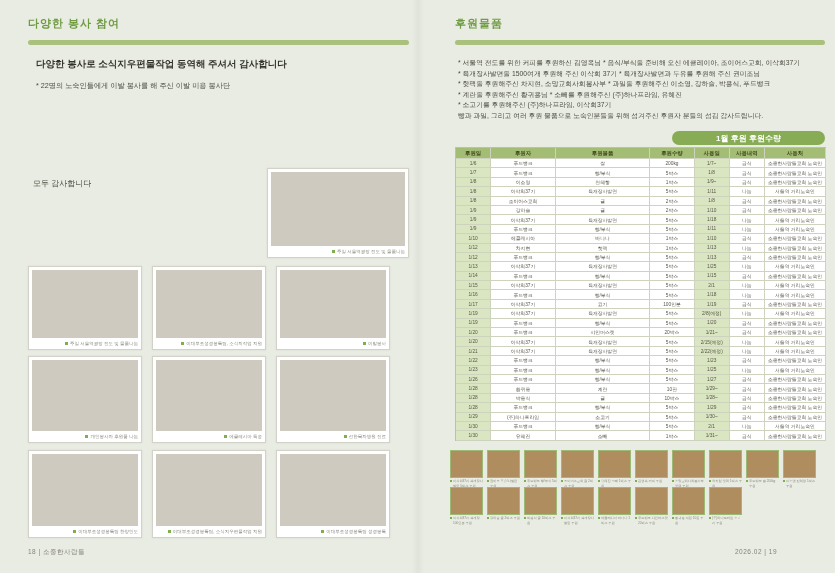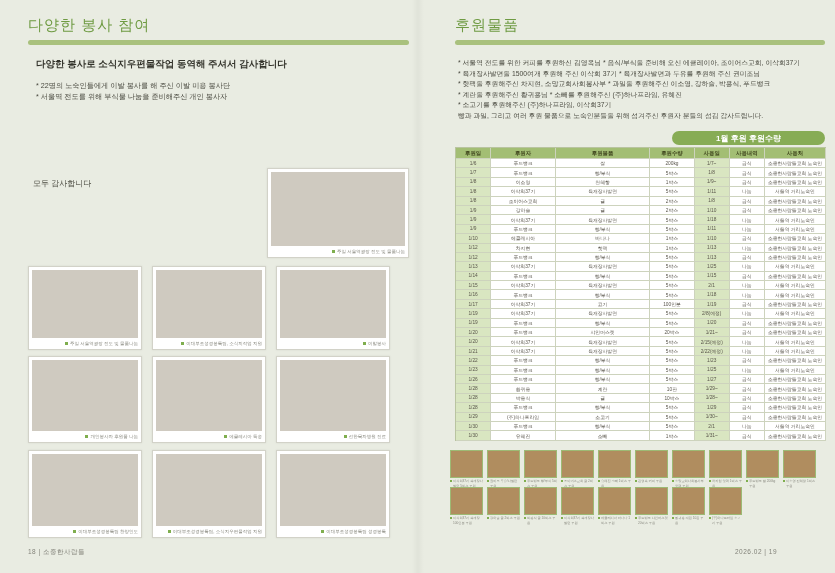--- a/index.html
+++ b/index.html
@@ -4,21 +4,21 @@
 <style>
   html,body{margin:0;padding:0;}
   body{
     width:835px;height:573px;position:relative;overflow:hidden;
     background:#e9ece2;
     font-family:"Liberation Sans","DejaVu Sans",sans-serif;
     color:#3c3c34;
   }
   .fold{position:absolute;left:412px;top:0;width:12px;height:573px;
     background:linear-gradient(90deg,rgba(0,0,0,0) 0,rgba(0,0,0,.04) 50%,rgba(0,0,0,0) 100%);}
-  .page-title{position:absolute;font-size:15px;font-weight:normal;color:#6f9b43;letter-spacing:1px;}
+  .page-title{position:absolute;font-size:11px;font-weight:bold;color:#6f9b43;letter-spacing:1px;}
   .title-bar{position:absolute;height:5px;border-radius:3px;background:#a9c17d;}
   .subtitle{position:absolute;font-size:9.5px;font-weight:bold;color:#33332b;}
   .bullets{position:absolute;font-size:7.2px;line-height:11px;color:#4a4a40;white-space:pre;}
   .bullets div{height:11px;}
   .closing{position:absolute;font-size:8px;color:#4a4a40;}
   .footer{position:absolute;font-size:6.5px;color:#83837a;letter-spacing:.5px;}
 
   
   .photo{position:absolute;background:#fff;border:1px solid #d2d2c8;box-sizing:border-box;
     padding:3px 3px 0 3px;display:flex;flex-direction:column;box-shadow:0 0 2px rgba(0,0,0,.08);}
@@ -71,21 +71,21 @@
   .t-meat{background:linear-gradient(90deg,#d8d4d0 0 45%,#a04a44 45% 75%,#7e3a36 75%);}
 </style>
 </head>
 <body>
 
 <div class="fold"></div>
 
 <div class="page-title" style="left:28px;top:16px;">다양한 봉사 참여</div>
 <div class="title-bar" style="left:28px;top:40px;width:381px;"></div>
 <div class="subtitle" style="left:36px;top:58px;">다양한 봉사로 소식지우편물작업 동역해 주셔서 감사합니다</div>
-<div class="bullets" style="left:36px;top:80px;" id="left-bullets"><div>* 22명의 노숙인들에게 이발 봉사를 해 주신 이발 미용 봉사단</div><div>* 서울역 전도를 위해 부식물 나눔을 준비해주신 개인 봉사자</div></div>
+<div class="bullets" style="left:36px;top:80px;" id="left-bullets"><div>* 22명의 노숙인들에게 이발 봉사를 해 주신 이발 미용 봉사단</div></div>
 <div class="closing" style="left:33px;top:178px;">모두 감사합니다</div>
 <div id="left-photos">
     <div class="photo" style="left: 267px; top: 168px; width: 142px; height: 90px;">
       <div class="img sc-street"></div>
       <div class="cap">
         <span class="dot"></span>
         <span class="txt">주일 서울역광장 전도 및 물품나눔</span>
       </div>
     </div>
     <div class="photo" style="left: 28px; top: 266px; width: 114px; height: 84px;">

